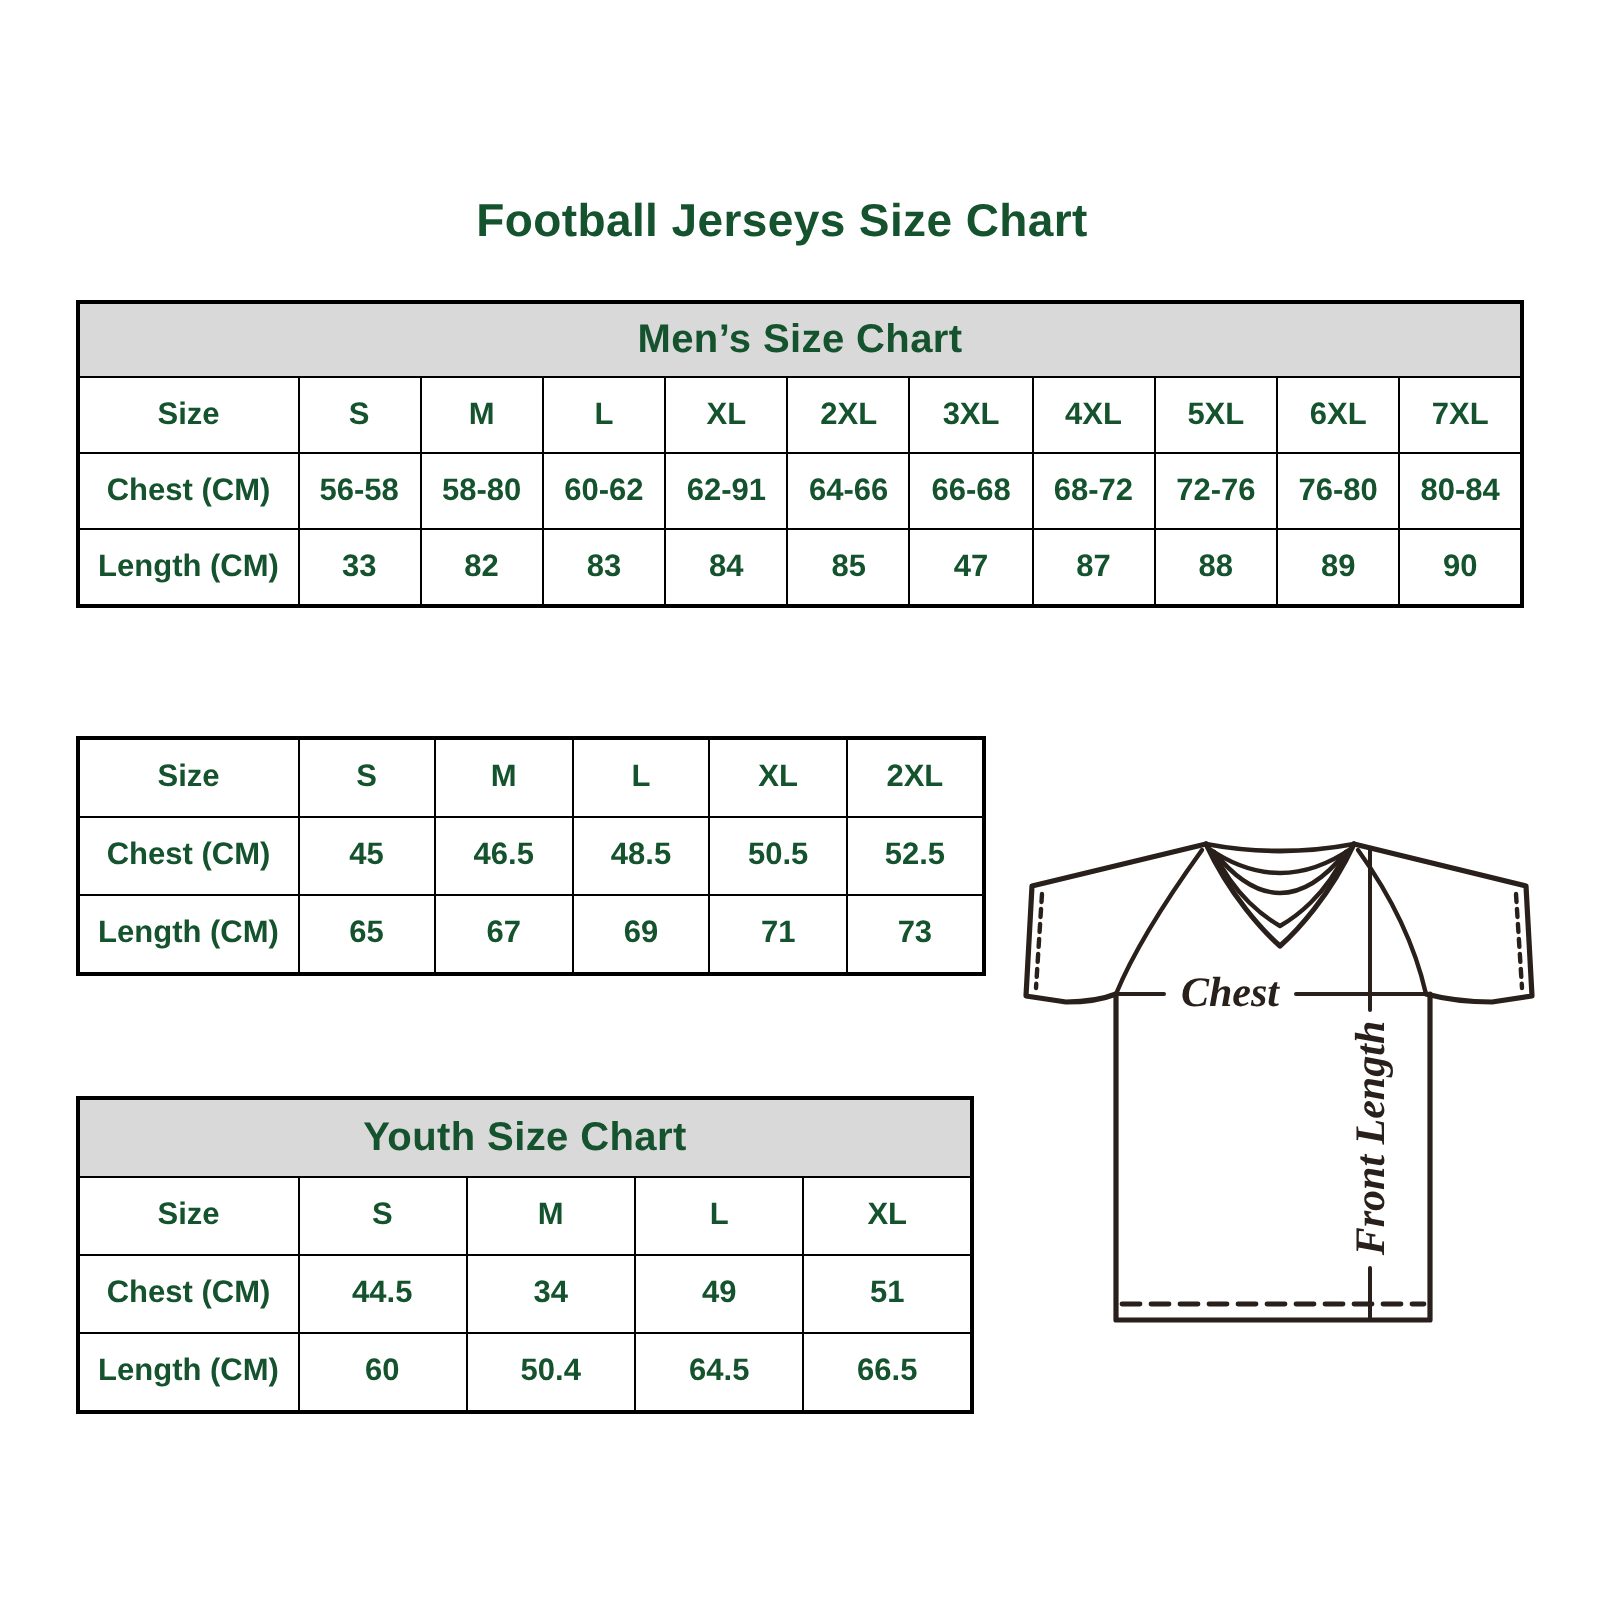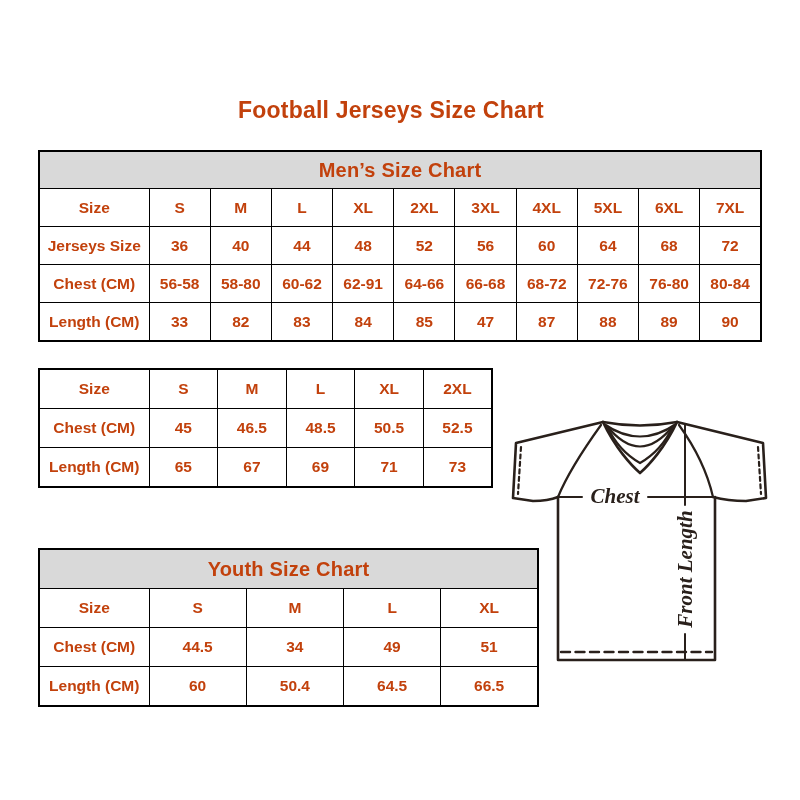--- a/index.html
+++ b/index.html
@@ -1,28 +1,28 @@
 <!DOCTYPE html>
 <html><head>
 <meta charset="utf-8">
 <style>
   html,body{margin:0;padding:0;background:#fff;}
   #page{position:relative;width:800px;height:800px;background:#ffffff;overflow:hidden;
-        font-family:"Liberation Sans","DejaVu Sans",sans-serif;color:#c2410c;}
+        font-family:"Liberation Sans","DejaVu Sans",sans-serif;color:#14532d;}
   .page-title{position:absolute;top:97px;left:0;width:782px;text-align:center;
         font-size:23px;font-weight:bold;letter-spacing:.2px;}
   table.size-table{position:absolute;border-collapse:collapse;table-layout:fixed;
         background:#fff;border:2.5px solid #000;}
   table.size-table td,table.size-table th{border:1.5px solid #000;text-align:center;
         vertical-align:middle;font-weight:bold;font-size:15.5px;padding:0;height:37px;
         overflow:hidden;white-space:nowrap;}
   table.size-table .tbl-title{background:#d9d9d9;font-size:20px;height:36px;letter-spacing:.2px;}
   #mens-table{left:38px;top:150px;width:724px;}
   #womens-table{left:38px;top:368px;width:455px;}
-  #youth-table{left:38px;top:548px;width:501px;}
+  #youth-table{left:38px;top:548px;width:449px;}
   #womens-table td,#womens-table th,#youth-table td,#youth-table th{height:38px;}
   .label-col{width:110px;}
   #jersey{position:absolute;left:500px;top:406px;width:280px;height:262px;}
   .j-label{font-family:"Liberation Serif","DejaVu Serif",serif;font-style:italic;
         font-weight:bold;}
 </style>
 </head>
 <body>
 
 <div id="page">
@@ -43,33 +43,20 @@
       <td>S</td>
       <td>M</td>
       <td>L</td>
       <td>XL</td>
       <td>2XL</td>
       <td>3XL</td>
       <td>4XL</td>
       <td>5XL</td>
       <td>6XL</td>
       <td>7XL</td>
-    </tr>
-    <tr>
-      <th>Jerseys Size</th>
-      <td>36</td>
-      <td>40</td>
-      <td>44</td>
-      <td>48</td>
-      <td>52</td>
-      <td>56</td>
-      <td>60</td>
-      <td>64</td>
-      <td>68</td>
-      <td>72</td>
     </tr>
     <tr>
       <th>Chest (CM)</th>
       <td>56-58</td>
       <td>58-80</td>
       <td>60-62</td>
       <td>62-91</td>
       <td>64-66</td>
       <td>66-68</td>
       <td>68-72</td>

